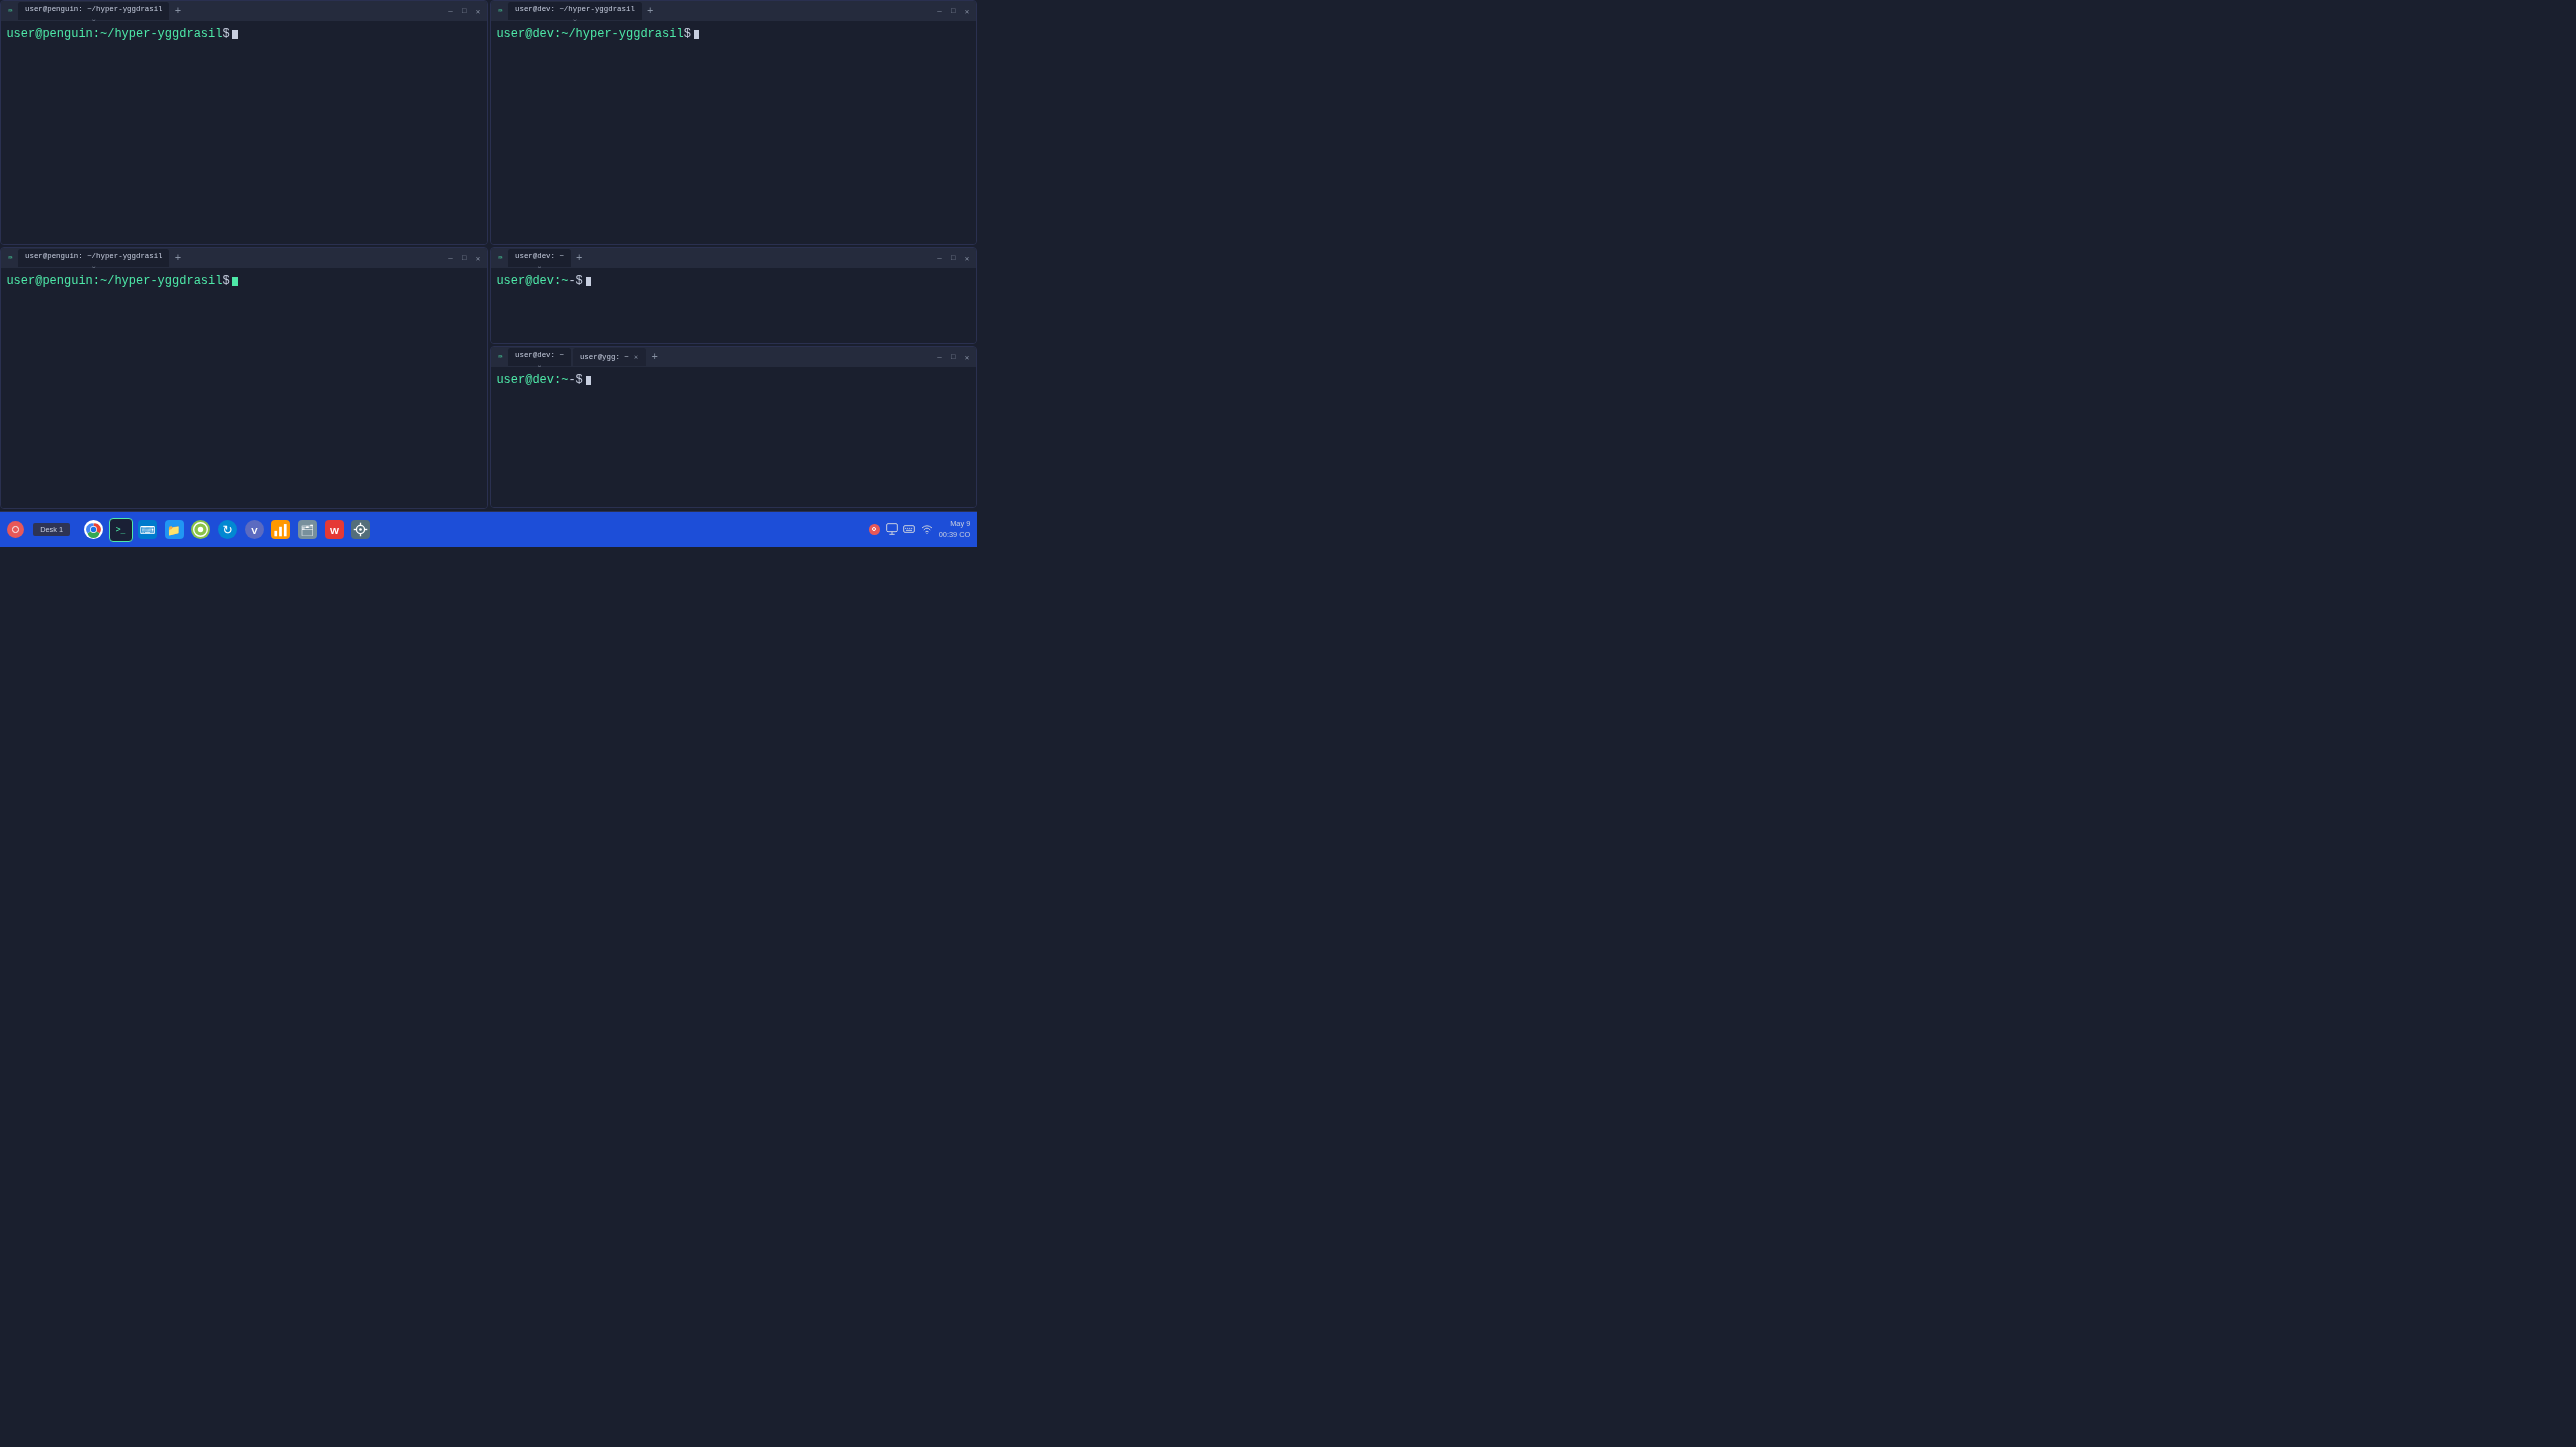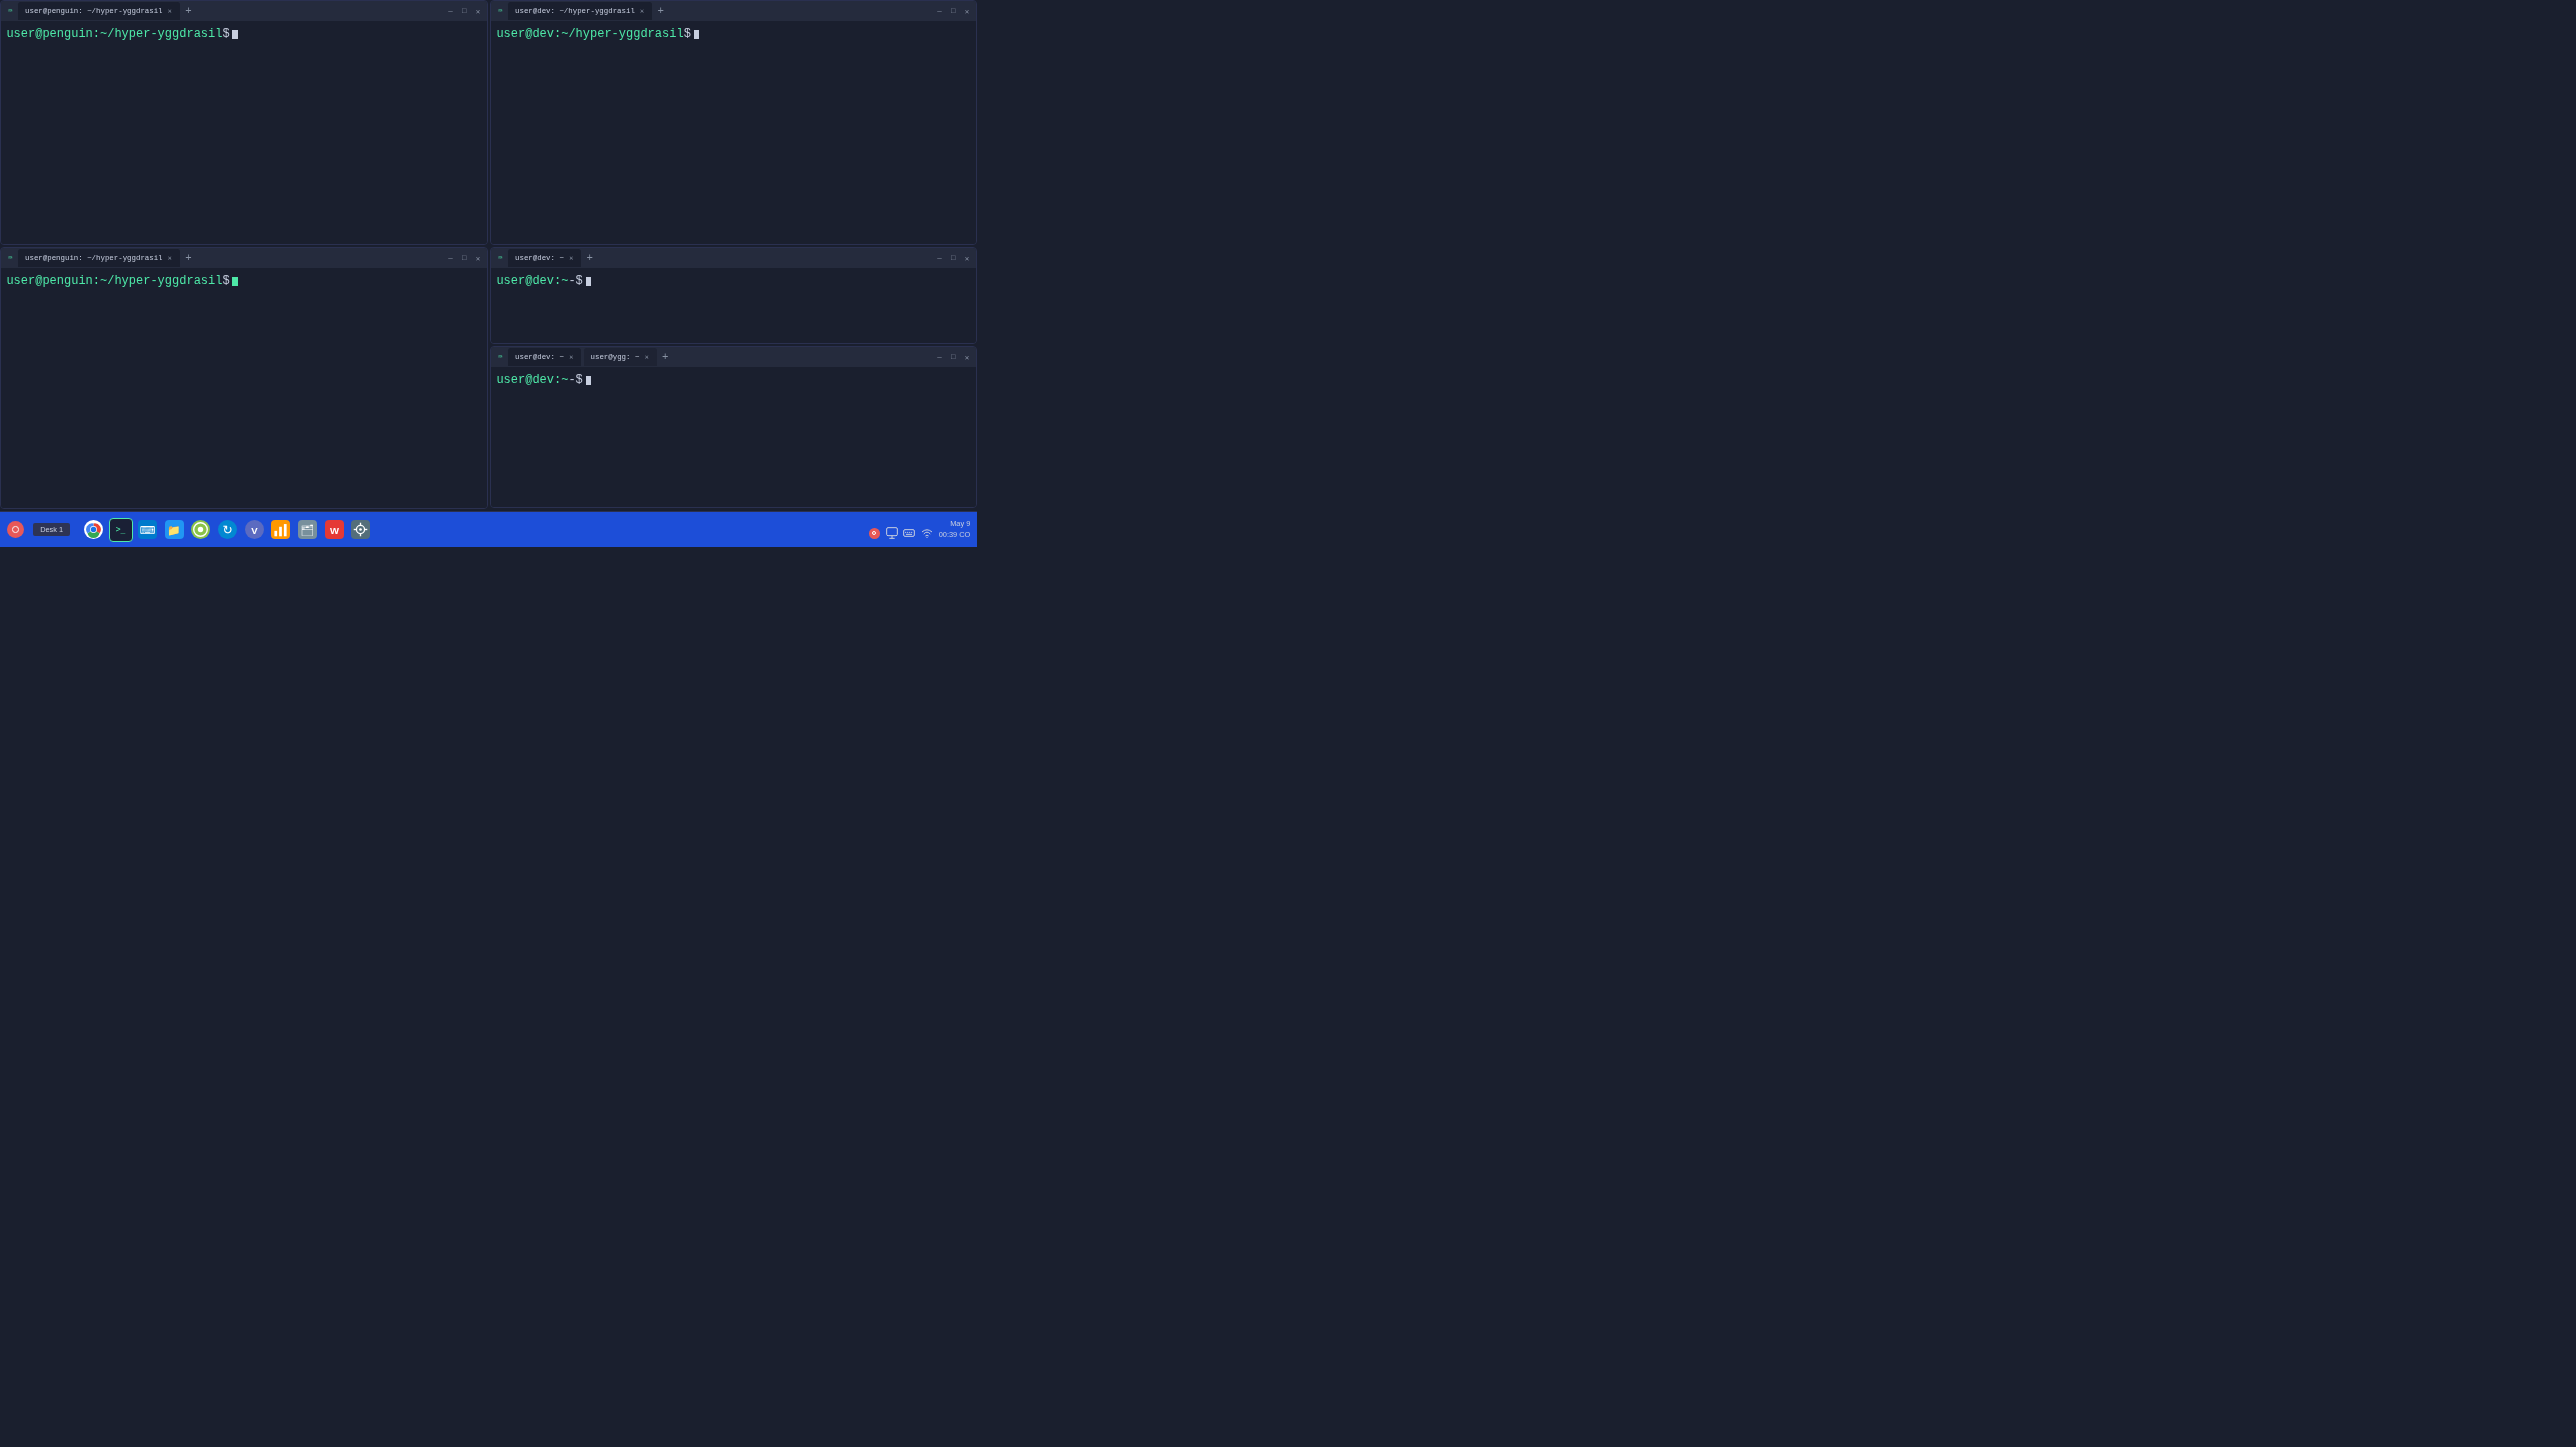--- a/index.html
+++ b/index.html
@@ -49,20 +49,21 @@
       padding: 2.7px 6.7px;
       gap: 4px;
       height: 17.4px;
       font-size: 7.4px;
       color: #c8cfe0;
       cursor: pointer;
     }
 
     .tab.active {
       background: #1a1f2e;
+      flex-direction: column;
     }
 
     .tab-close {
       font-size: 6.7px;
       color: #8892a4;
       cursor: pointer;
       line-height: 1;
       padding: 0.7px 1.3px;
       border-radius: 1.3px;
     }
@@ -239,21 +240,21 @@
       align-items: center;
       justify-content: center;
       cursor: pointer;
       font-size: 13.4px;
       flex-shrink: 0;
     }
 
     .taskbar-right {
       margin-left: auto;
       display: flex;
-      align-items: flex-end;
+      align-items: center;
       gap: 5.4px;
       font-family: sans-serif;
     }
 
     .sys-icons {
       display: flex;
       align-items: center;
       gap: 4px;
     }
 

